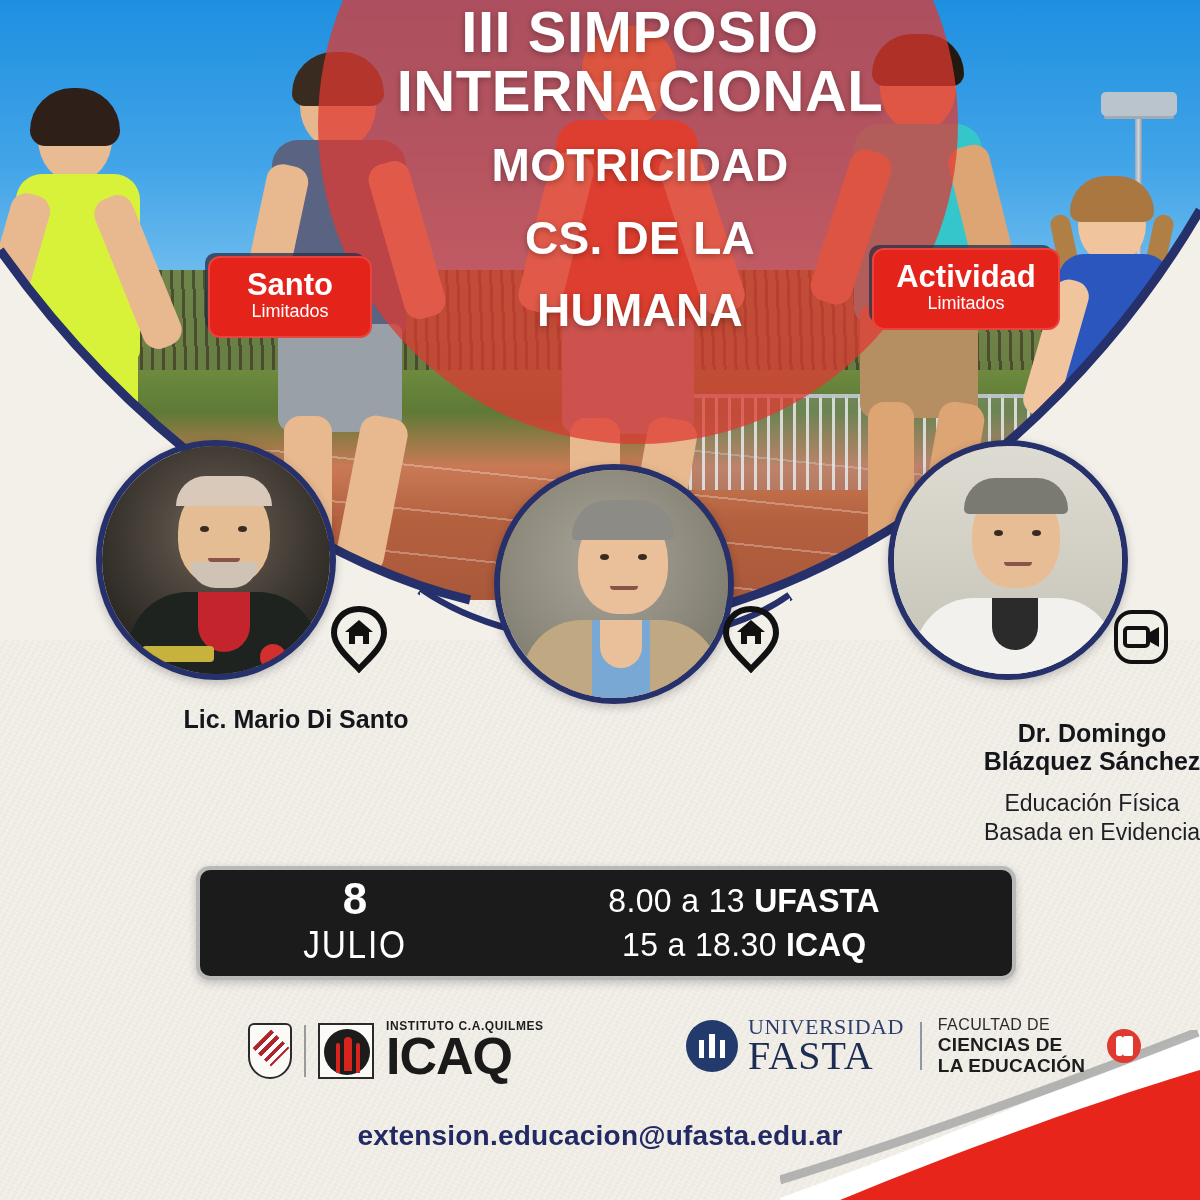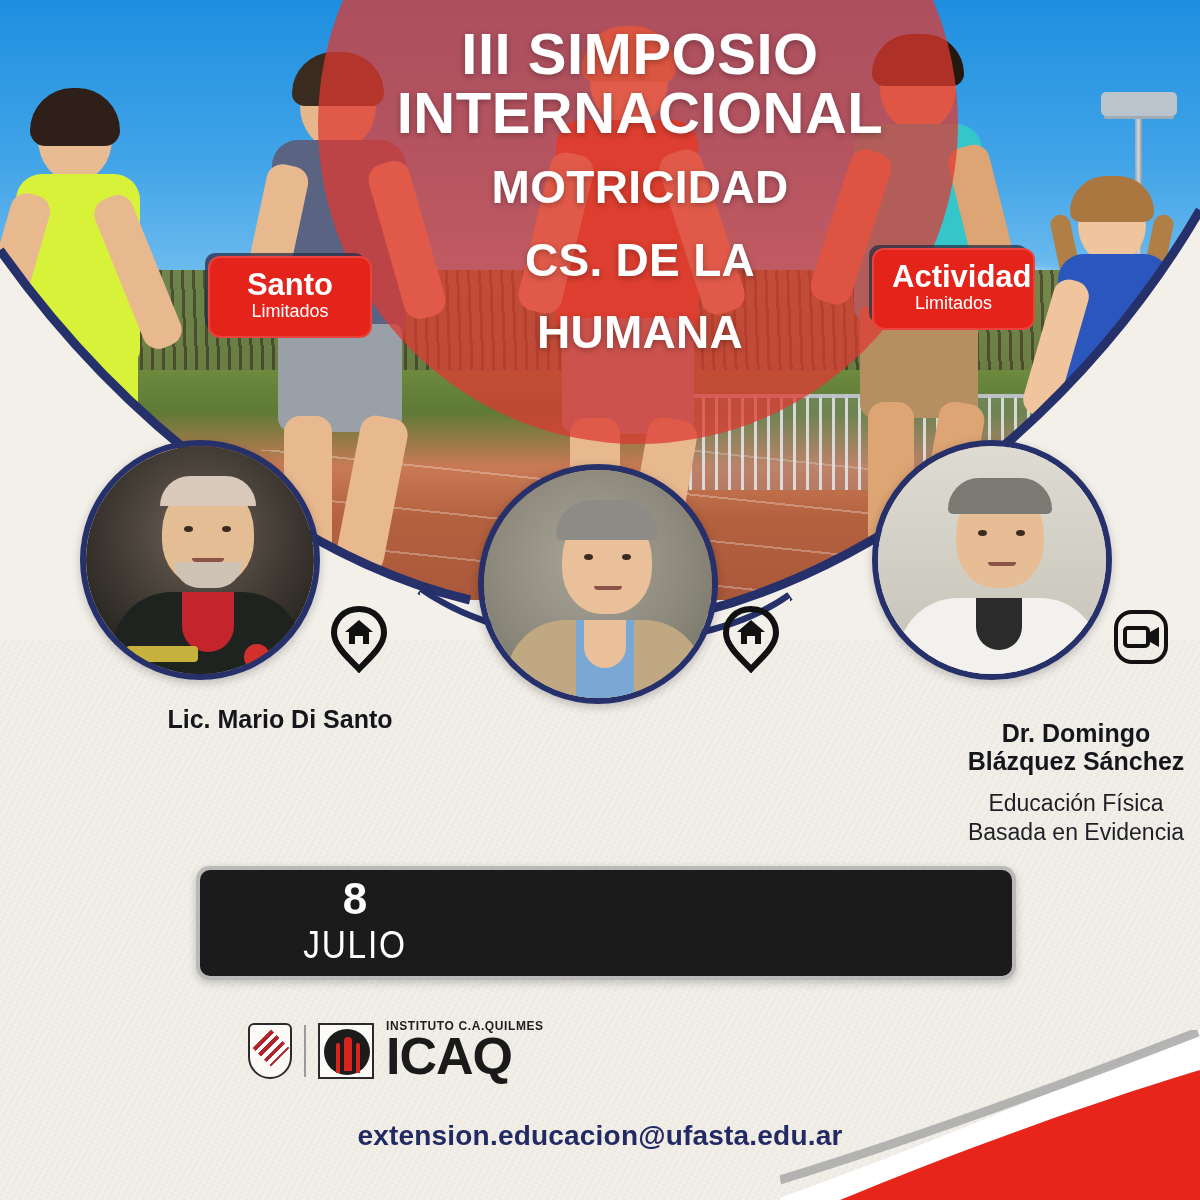--- a/index.html
+++ b/index.html
@@ -51,43 +51,43 @@
   .r-torso { position:absolute; border-radius:26px 26px 14px 14px; }
   .r-limb { position:absolute; background:#e8b98f; border-radius:16px; }
   .r-short { position:absolute; border-radius:8px 8px 14px 14px; }
 
   
   .red-circle {
     position:absolute; left:318px; top:-196px; width:640px; height:640px;
     background:rgba(222,56,48,.74); border-radius:50%;
   }
   .title-block {
-    position:absolute; left:300px; top:24px; width:680px; text-align:center;
+    position:absolute; left:300px; top:2px; width:680px; text-align:center;
     color:#fff; text-shadow:0 2px 6px rgba(0,0,0,.30); z-index:12;
   }
   .t-main { font-size:58px; font-weight:bold; line-height:1.02; letter-spacing:.5px; }
   .t-sub  { font-size:46px; font-weight:bold; line-height:1.18; margin-top:18px; letter-spacing:.3px; }
 
   
   .badge {
     position:absolute; background:#e4231b; color:#fff; border-radius:12px;
     text-align:center; padding:10px 18px 14px; z-index:14;
     box-shadow:-5px -5px 0 -2px rgba(40,45,70,.75);
     border:2px solid rgba(255,255,255,.15);
   }
   .badge .b1 { font-size:31px; font-weight:bold; line-height:1.08; }
   .badge .b2 { font-size:18px; font-weight:normal; line-height:1.15; }
   .badge-left  { left:208px; top:256px; width:164px; }
-  .badge-right { left:872px; top:248px; width:163px; }
+  .badge-right { left:872px; top:248px; width:188px; }
 
   
   .navy-curve { position:absolute; left:0; top:0; width:1200px; height:640px; z-index:10; pointer-events:none; }
 
   
-  .speakers { position:absolute; left:0; top:430px; width:974px; height:420px; z-index:13; }
+  .speakers { position:absolute; left:16px; top:430px; width:974px; height:420px; z-index:13; }
   .sp { position:absolute; width:240px; }
   .sp-photo {
     width:240px; height:240px; border-radius:50%;
     border:6px solid #26306a; overflow:hidden; position:relative;
     box-shadow:0 3px 10px rgba(0,0,0,.22);
   }
   .sp1 { left:80px; top:10px; }
   .sp2 { left:478px; top:34px; }
   .sp3 { left:872px; top:10px; }
 
@@ -365,33 +365,57 @@
       <rect x="13" y="20" width="23" height="18" rx="3" fill="none" stroke="#111" stroke-width="4"></rect>
       <path d="M38 24 L47 19 L47 39 L38 34 Z" fill="#111"></path>
     </svg>
   </div>
 
   <div class="date-bar">
     <div class="date-left">
       <div class="d-day">8</div>
       <div class="d-month">JULIO</div>
     </div>
+    <div class="date-right">
+      <div class="d-row">
+        <span>8.00 a 13</span>
+        <b>UFASTA</b>
+      </div>
+      <div class="d-row">
+        <span>15 a 18.30</span>
+        <b>ICAQ</b>
+      </div>
+    </div>
   </div>
 
   <div class="logos">
     <div class="logo-icaq">
       <div class="shield"></div>
       <div class="divider"></div>
       <div class="vitruv"></div>
       <div class="icaq-text">
         <div class="icaq-top">INSTITUTO C.A.QUILMES</div>
         <div class="icaq-big">ICAQ</div>
       </div>
     </div>
 
+    <div class="logo-fasta">
+      <div class="fasta-mark"></div>
+      <div class="fasta-words">
+        <div class="f-uni">UNIVERSIDAD</div>
+        <div class="f-fas">FASTA</div>
+      </div>
+      <div class="fasta-bar"></div>
+      <div class="fac-text">
+        <div class="fac-1">FACULTAD DE</div>
+        <div class="fac-2">CIENCIAS DE</div>
+        <div class="fac-2">LA EDUCACIÓN</div>
+      </div>
+      <div class="edu-mark"></div>
+    </div>
   </div>
 
   <div class="email">extension.educacion@ufasta.edu.ar</div>
 
   <svg class="swoosh" viewBox="0 0 420 170" preserveAspectRatio="none">
     <path d="M 420,0 C 300,50 160,110 0,168 L 0,170 L 420,170 Z" fill="#ffffff"></path>
     <path d="M 420,40 C 320,70 180,120 60,170 L 420,170 Z" fill="#e8251b"></path>
     <path d="M 418,2 C 300,48 150,104 0,150" stroke="#a8a8a8" stroke-width="9" fill="none" opacity=".85"></path>
   </svg>
 

